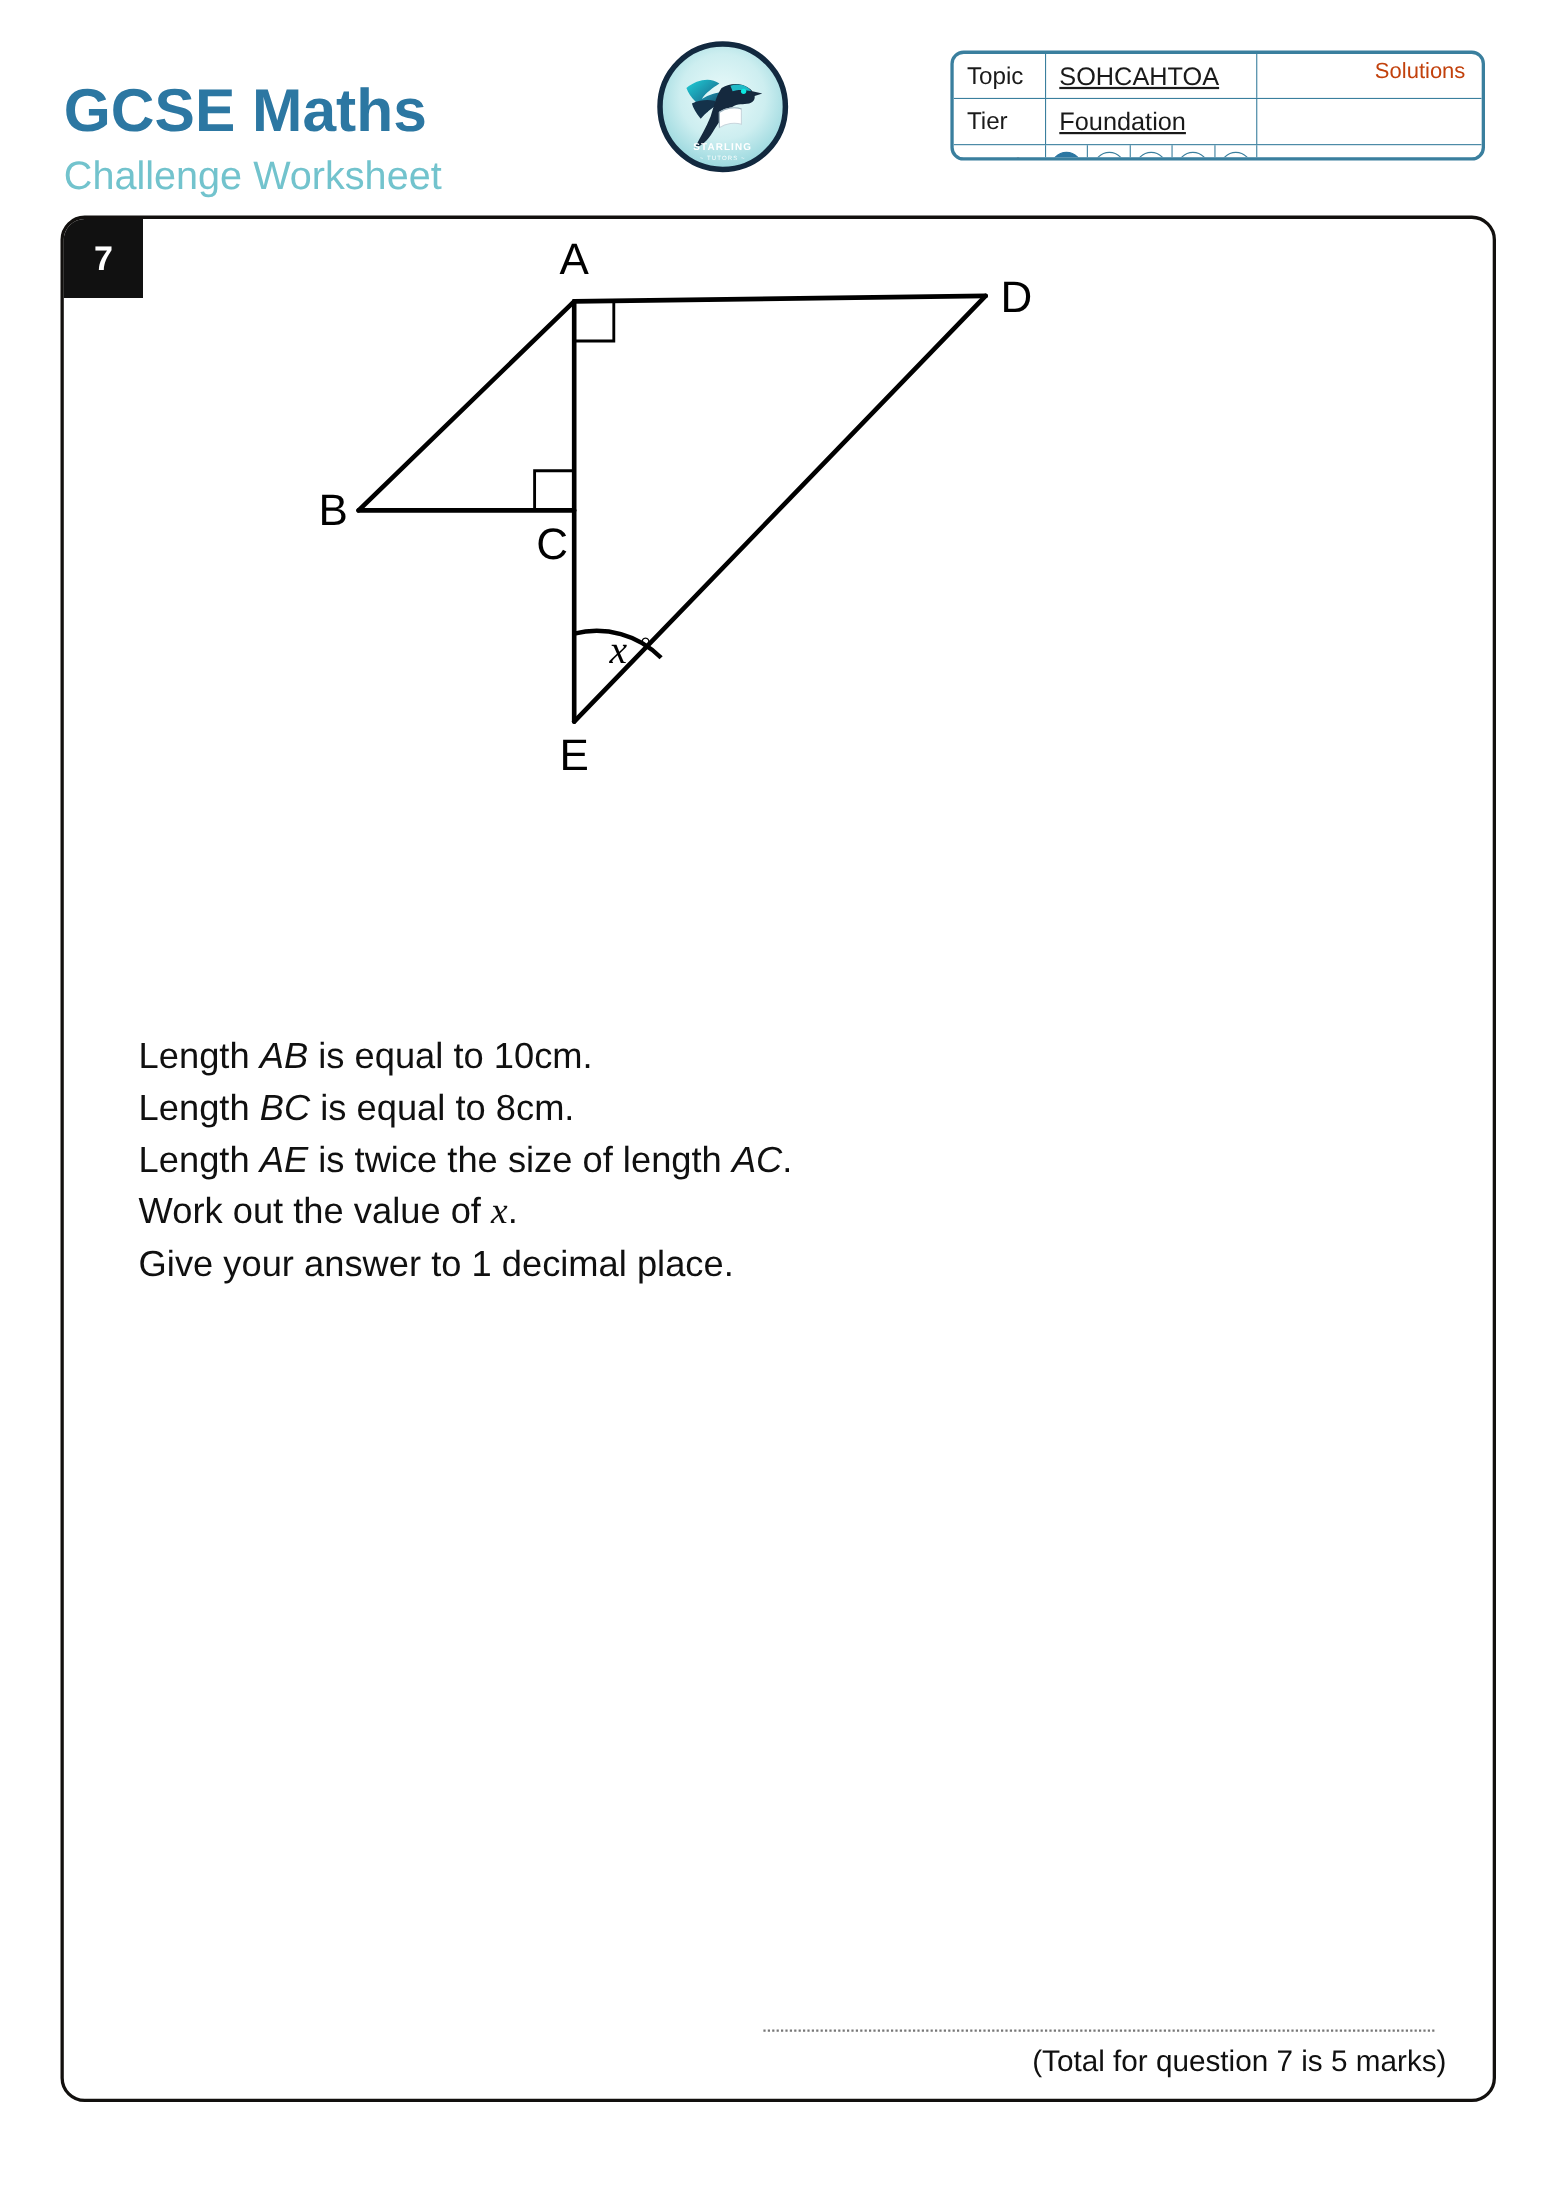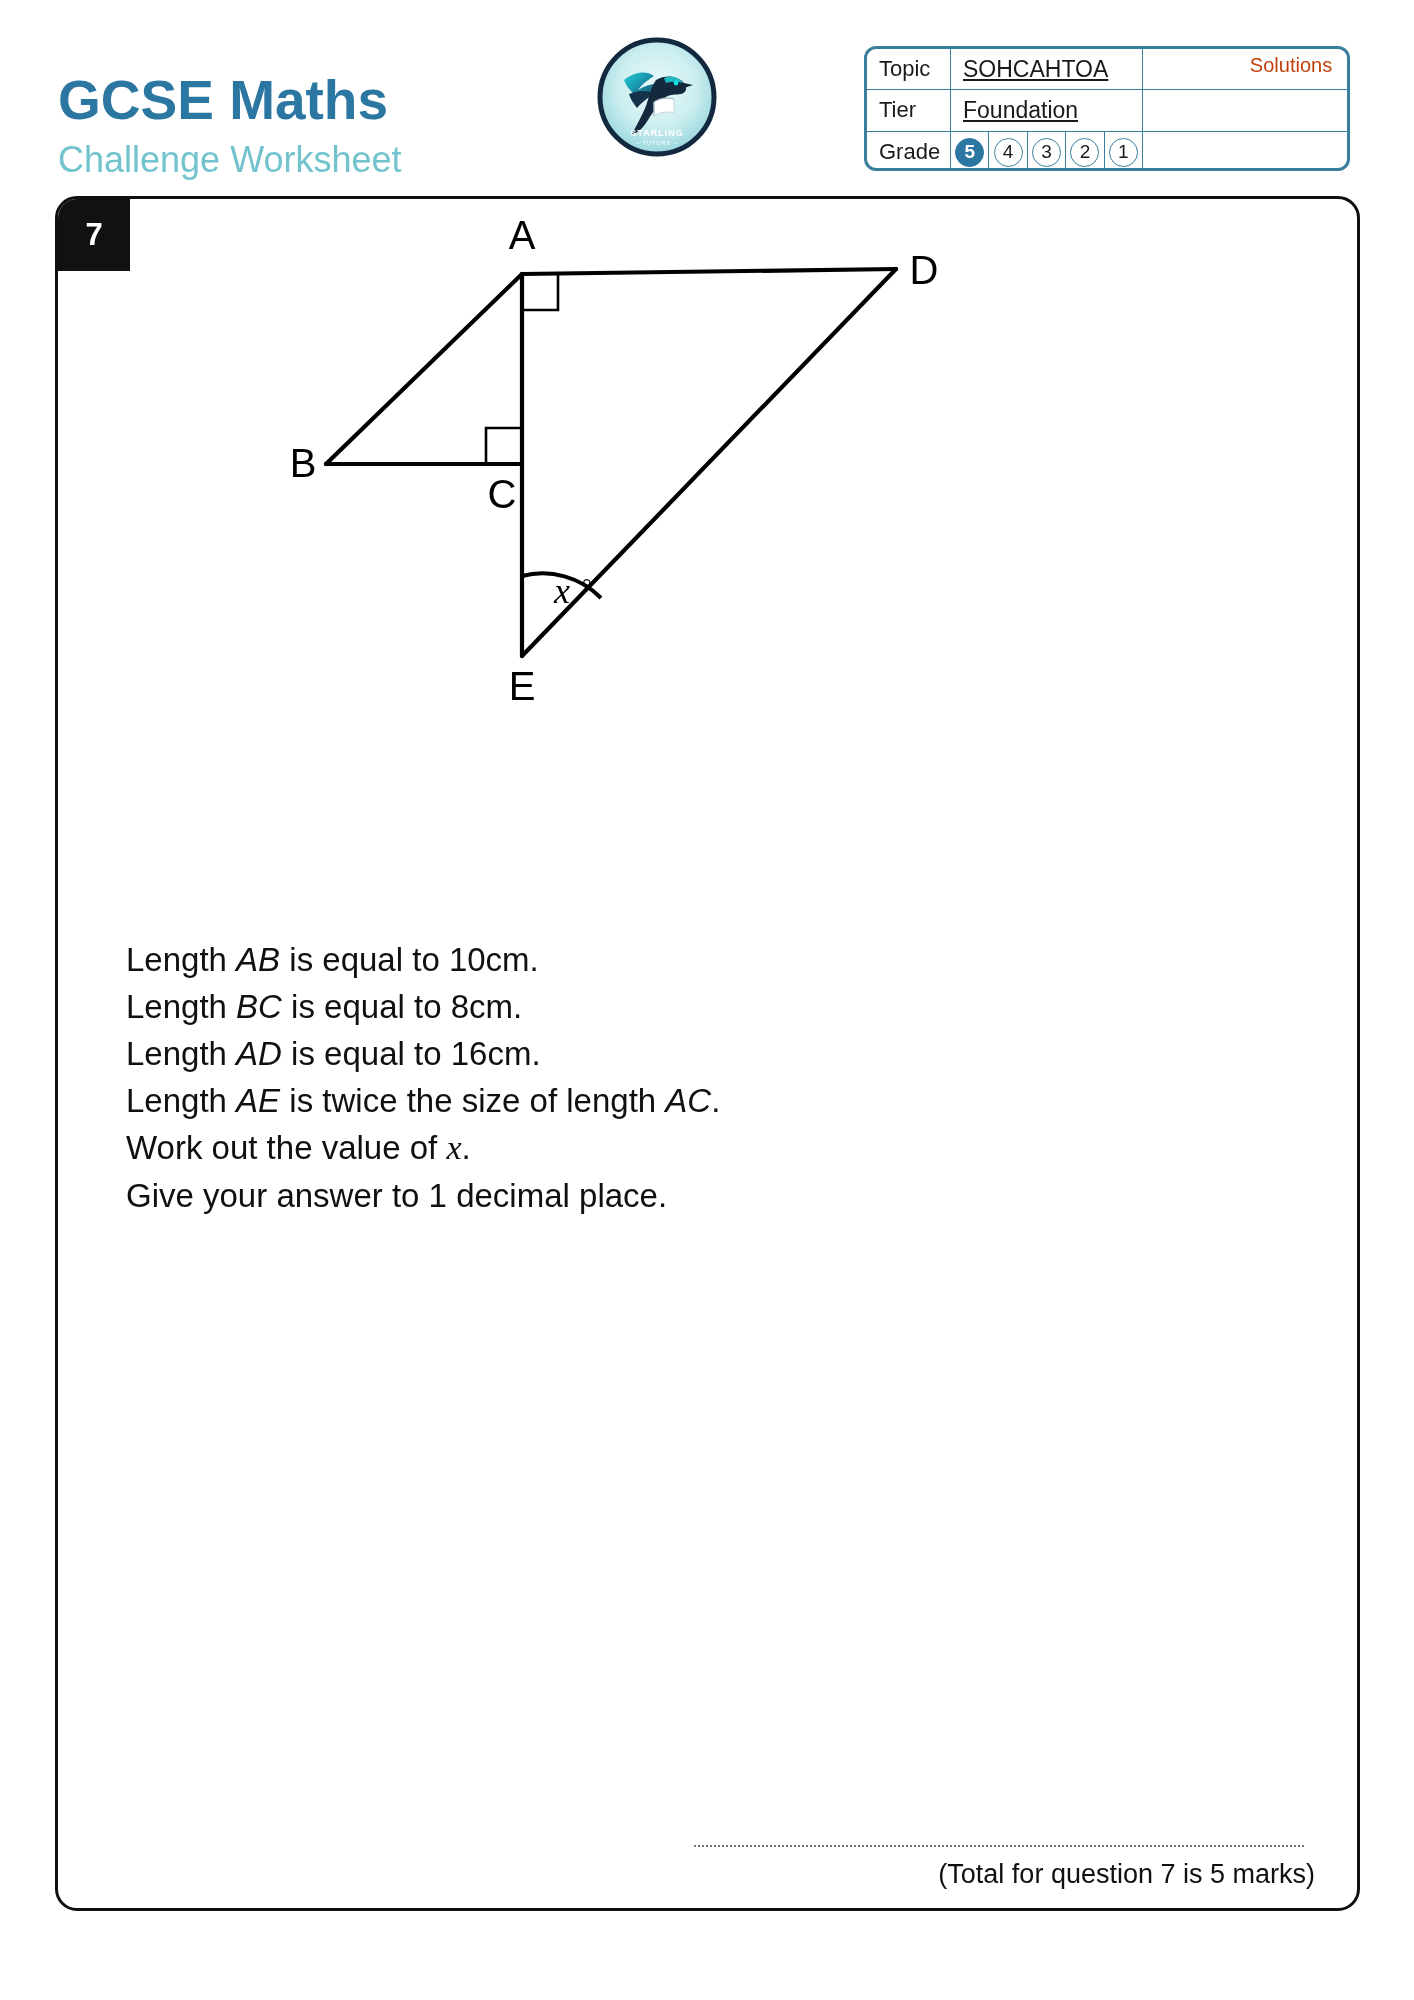--- a/index.html
+++ b/index.html
@@ -54,21 +54,21 @@
     width: 122px;
     height: 122px;
   }
 
   
   .info-table {
     position: absolute;
     left: 864px;
     top: 46px;
     width: 486px;
-    height: 125px;
+    height: 100px;
     border: 3px solid #3a7f9e;
     border-radius: 12px;
     box-sizing: border-box;
     background: #fff;
     overflow: hidden;
   }
   .it-row {
     display: flex;
     height: 41.3px;
     box-sizing: border-box;
@@ -332,21 +332,20 @@
       <text x="496" y="394" font-family="Liberation Serif, serif" font-style="italic" font-size="36" fill="#000000">x</text>
       <text x="524" y="386" font-family="Liberation Serif, serif" font-size="24" fill="#000000">°</text>
     </svg>
   </div>
 
   <div class="qtext">
     <div class="line"><span>Length </span><span class="it">AB</span><span> is equal to 10cm.</span></div>
 
     <div class="line"><span>Length </span><span class="it">BC</span><span> is equal to 8cm.</span></div>
 
-    <div class="line"><span>Length </span><span class="it">AD</span><span> is equal to 16cm.</span></div>
 
     <div class="line"><span>Length </span><span class="it">AE</span><span> is twice the size of length </span><span class="it">AC</span><span>.</span></div>
 
     <div class="line"><span>Work out the value of </span><span class="mathvar">x</span><span>.</span></div>
 
     <div class="line">Give your answer to 1 decimal place.</div>
   </div>
 
   <div class="dots-line"></div>
   <div class="total-marks">(Total for question 7 is 5 marks)</div>

